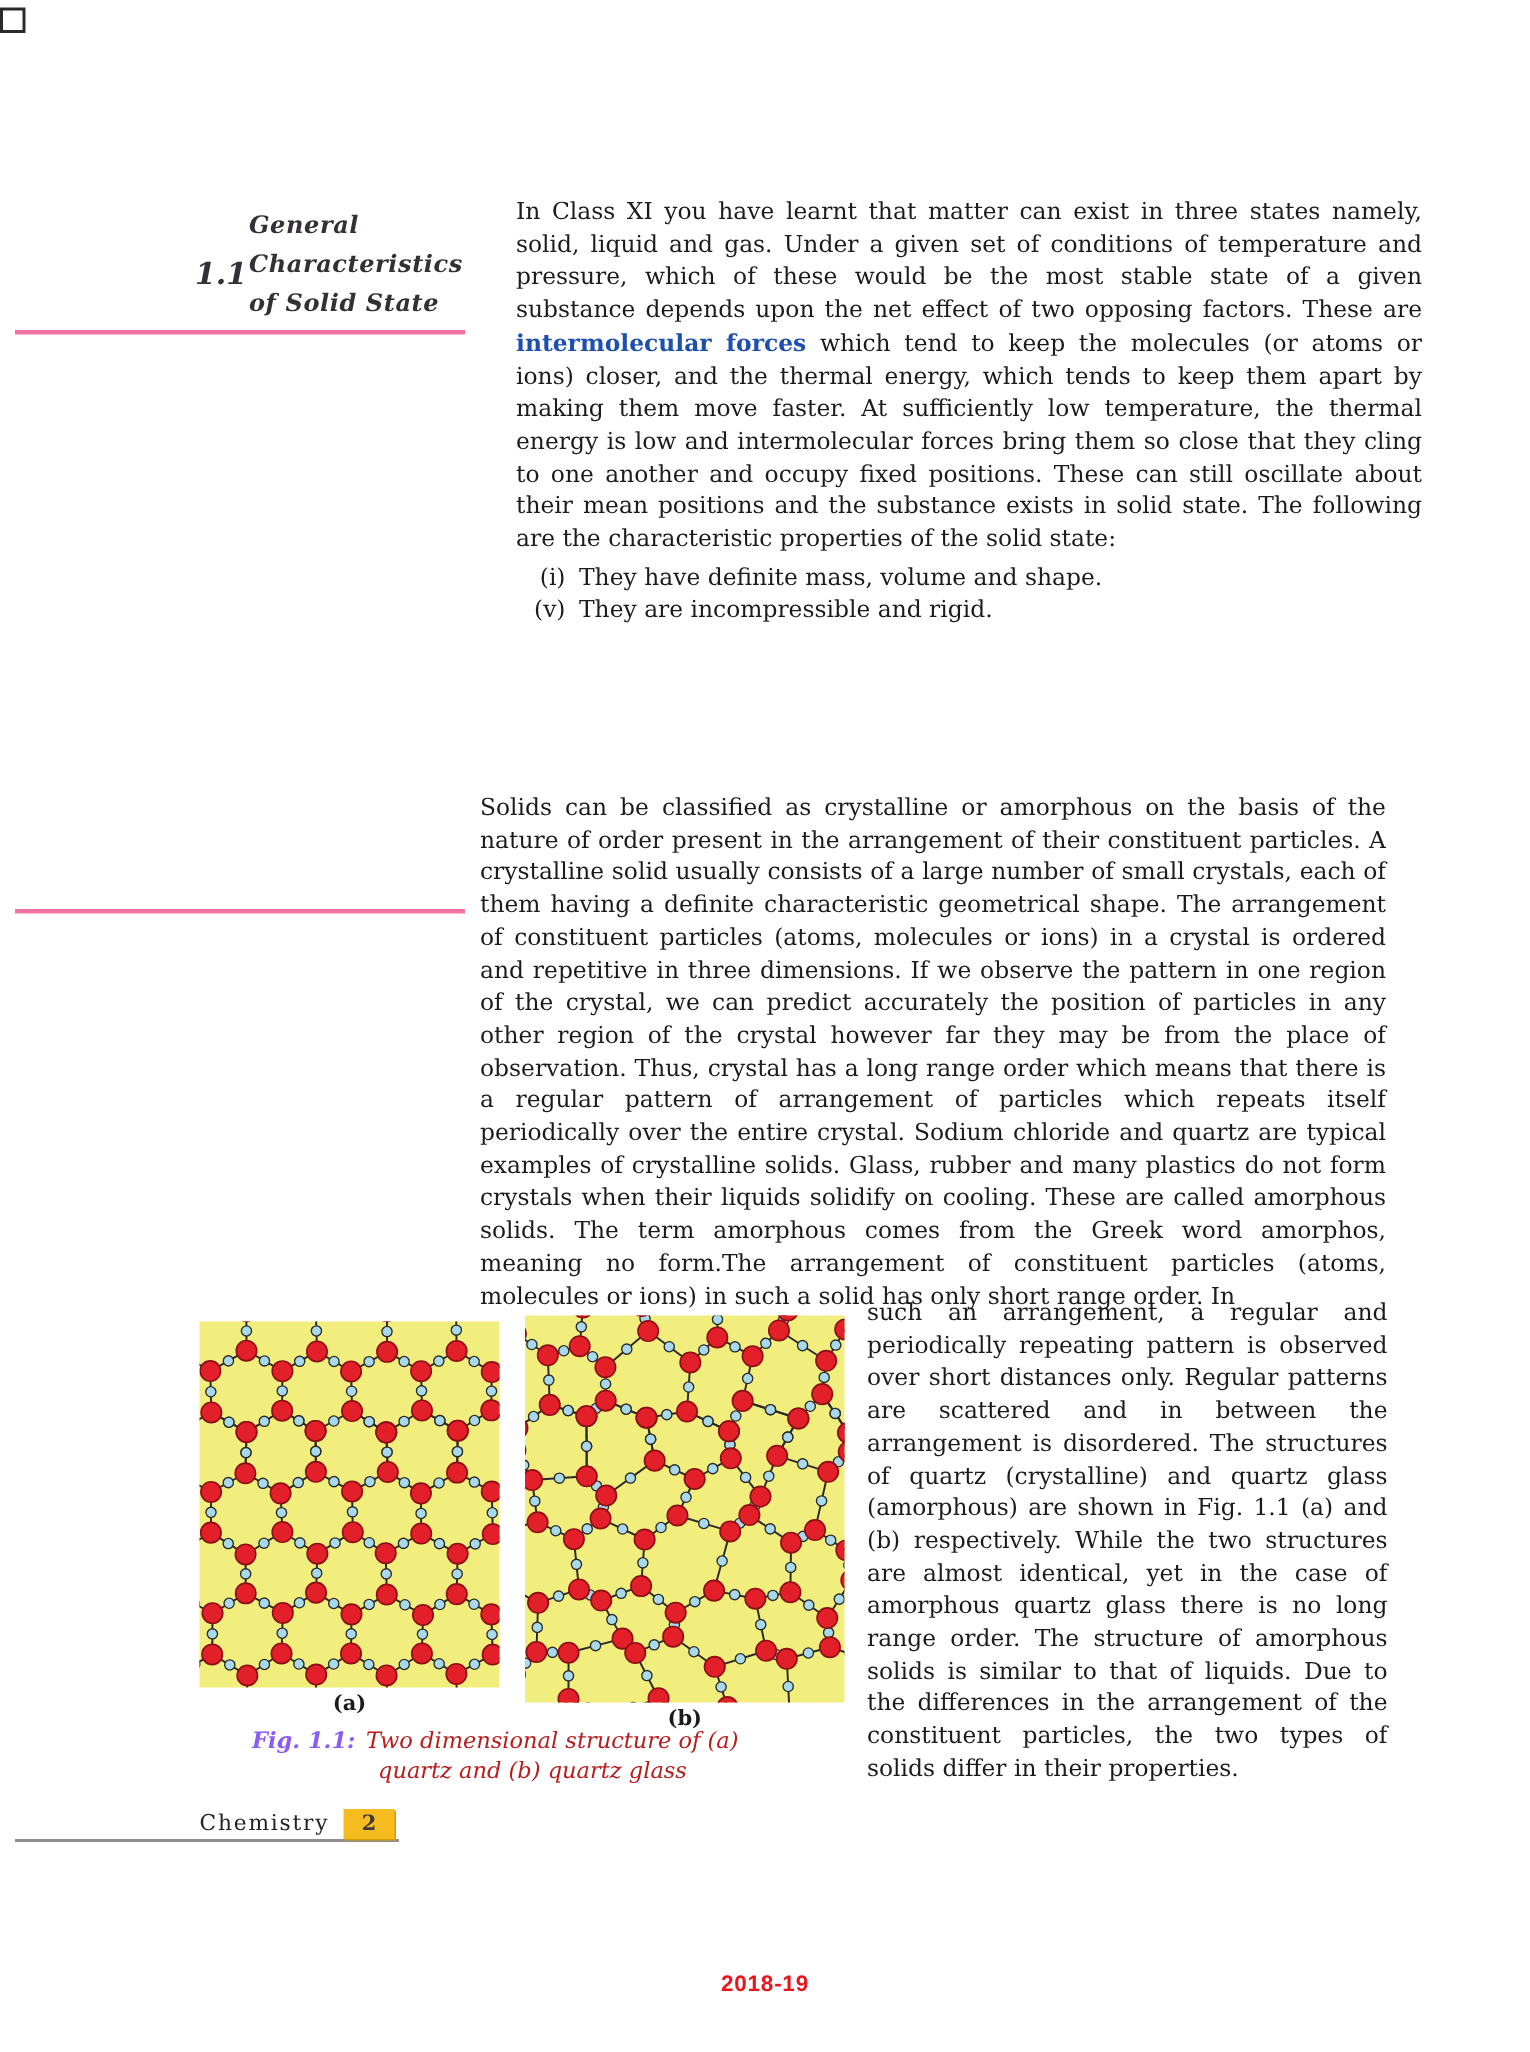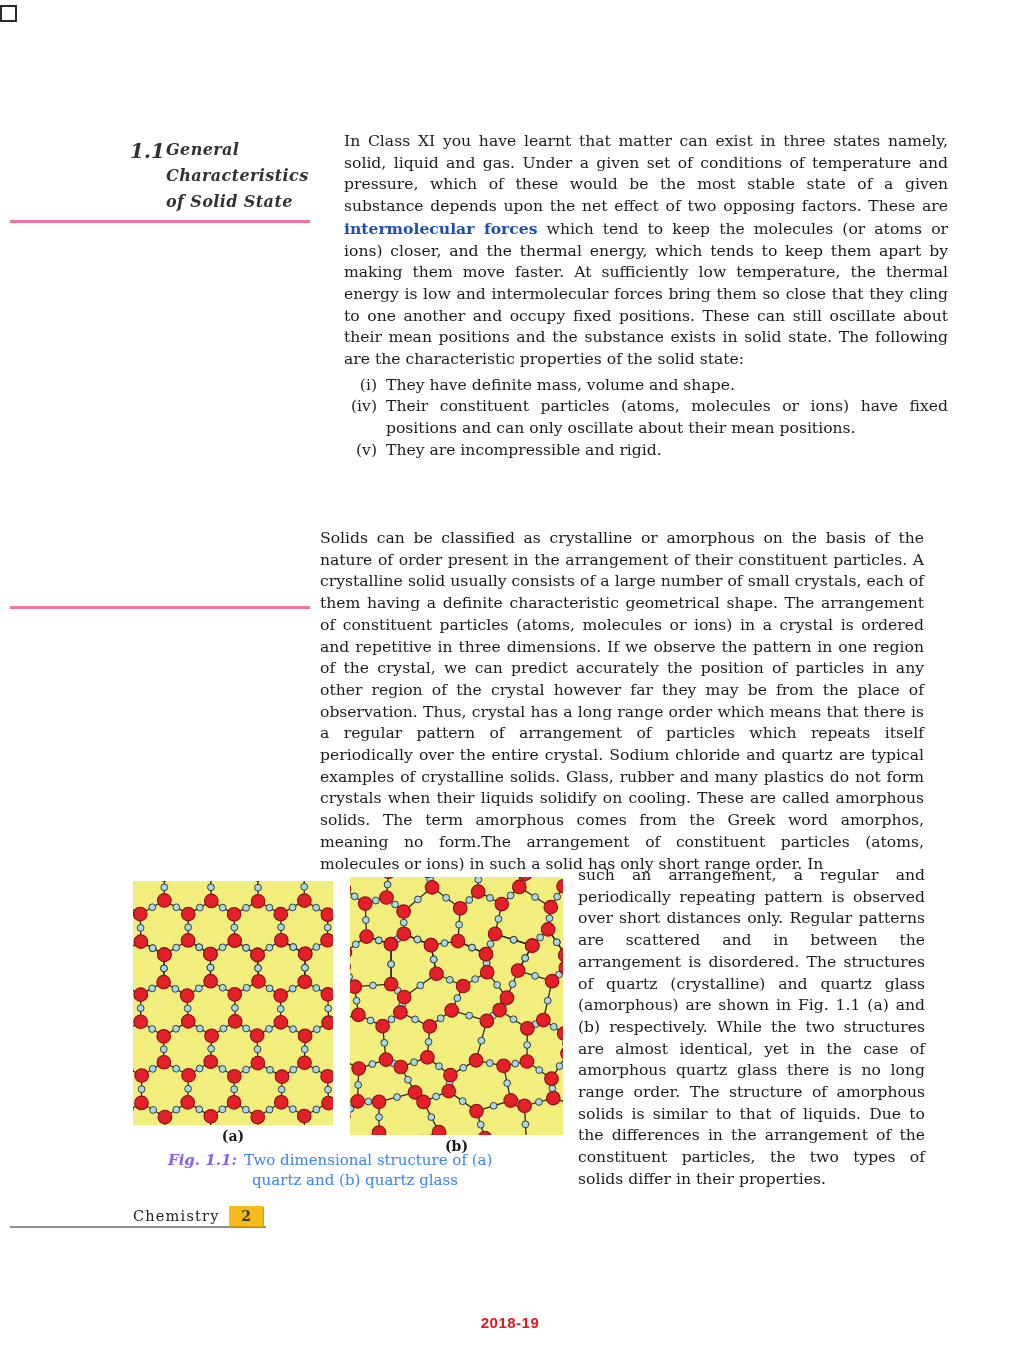--- a/index.html
+++ b/index.html
@@ -10,36 +10,36 @@
     font-family:"DejaVu Serif","Liberation Serif",serif;
   }
   .abs { position:absolute; }
   .body-text { font-size:15.6px; line-height:21.7px; text-align:justify; }
   .blue-bold { color:#1d4fae; font-weight:bold; }
   .it { }
 
   .corner-mark { left:0; top:5px; width:17px; height:17px; border:2px solid #2a2a2a; background:#fff; }
 
   .heading { display:flex; font-style:italic; color:#343036; }
-  .heading .num { font-size:20px; font-weight:bold; width:36px; flex:none; padding-top:2px; }
+  .heading .num { font-size:20px; font-weight:bold; width:36px; flex:none; padding-top:2px;margin-top:31px; }
   .heading .line { font-size:16px; font-weight:bold; line-height:26px; letter-spacing:0.4px; }
   .rule { height:3px; background:#f473a5; }
 
   .list-block { margin-top:4px; }
   .list-item { display:flex; }
   .list-item .lbl { width:42px; flex:none; text-align:right; padding-right:9px; }
   .list-item .txt { flex:1; text-align:justify; }
 
   .fig-panel { background:#f1ee7d; }
   .fig-panel svg { display:block; }
   .fig-sublabel { font-size:14px; font-weight:bold; text-align:center; }
 
   .caption { font-size:15px; line-height:20px; padding-left:84px; text-indent:-84px; }
   .caption .fig-label { font-weight:bold; font-style:italic; color:#8b5cf6; margin-right:7px; }
-  .caption .cap-text { color:#3b82f6; }
+  .caption .cap-text { font-style:italic; color:#b91c1c; }
 
   .footer-subject { font-size:14.5px; letter-spacing:1.2px; color:#222; }
   .page-badge {
     width:34px; height:20px; background:#f6bb1f; color:#3a3a3a;
     font-size:14px; font-weight:bold; text-align:center; line-height:20px;
     box-shadow:1px 1px 0 #d89a00;
   }
   .footer-rule { height:1.5px; background:#8f8f8f; }
   .watermark { left:0; width:1020px; text-align:center; color:#e8161b; font-weight:bold; font-size:15px; letter-spacing:0.5px; font-family:"Liberation Sans",sans-serif; }
 </style>
@@ -59,24 +59,20 @@
     </span>
   </div>
   <div class="abs rule" style="left:10px; top:220px; width:300px;"></div>
 
   <div class="abs" style="left:320px; top:131px; width:604px;margin-left:24px;">
     <p class="body-text"><span>In Class XI you have learnt that matter can exist in three states namely, solid, liquid and gas.  Under a given set of conditions of temperature and pressure, which of these would be the most stable state of a given substance depends upon the net effect of two opposing factors. These are </span><span class="blue-bold">intermolecular forces</span><span> which tend to keep the molecules (or atoms or ions) closer, and the thermal energy, which tends to keep them apart by making them move faster.  At sufficiently low temperature, the thermal energy is low and intermolecular forces bring them so close that they cling to one another and occupy fixed positions. These can still oscillate about their mean positions and the substance exists in solid state.  The following are the characteristic properties of the solid state:</span></p>
     <div class="list-block body-text">
       <div class="list-item">
         <span class="lbl">(i)</span>
         <span class="txt">They have definite mass, volume and shape.</span>
-      </div>
-      <div class="list-item">
-        <span class="lbl">(iv)</span>
-        <span class="txt">Their constituent particles (atoms, molecules or ions) have fixed positions and can only oscillate about their mean positions.</span>
       </div>
       <div class="list-item">
         <span class="lbl">(v)</span>
         <span class="txt">They are incompressible and rigid.</span>
       </div>
     </div>
   </div>
 
   <div class="abs rule" style="left:10px; top:606px; width:300px;"></div>
 

